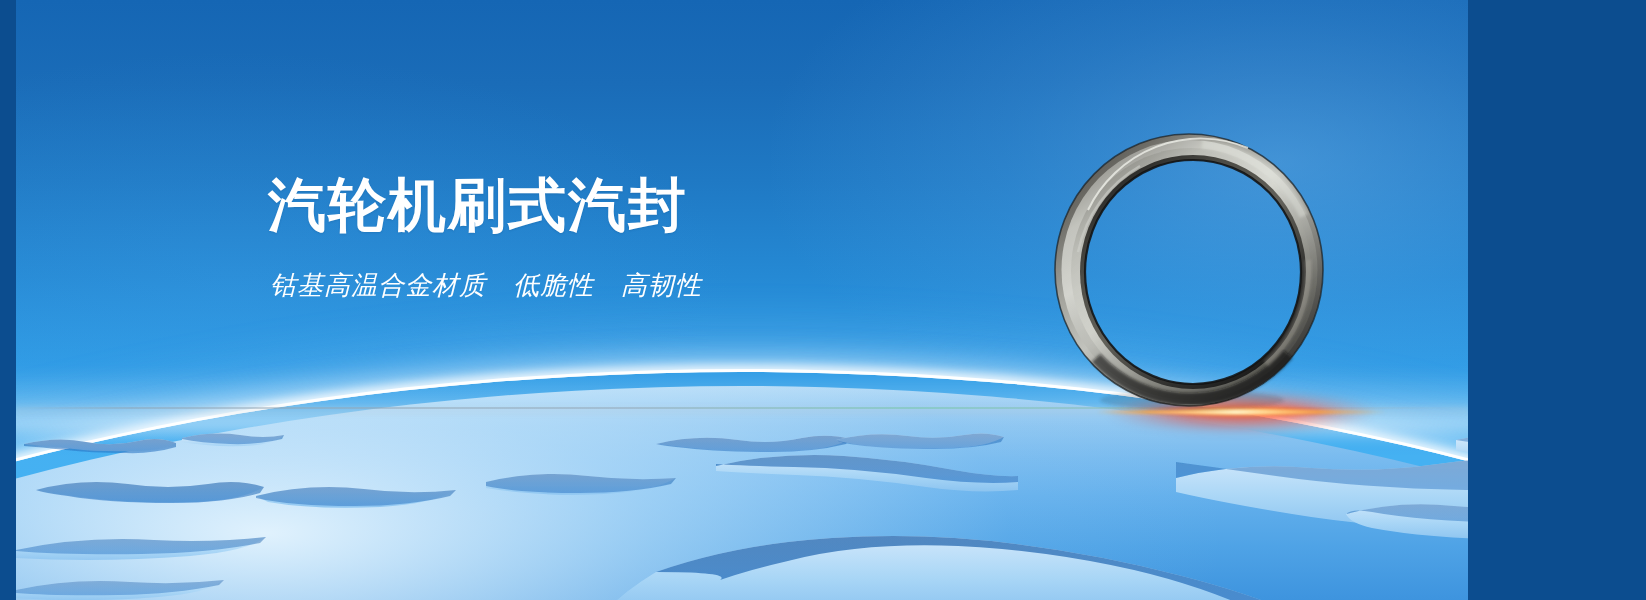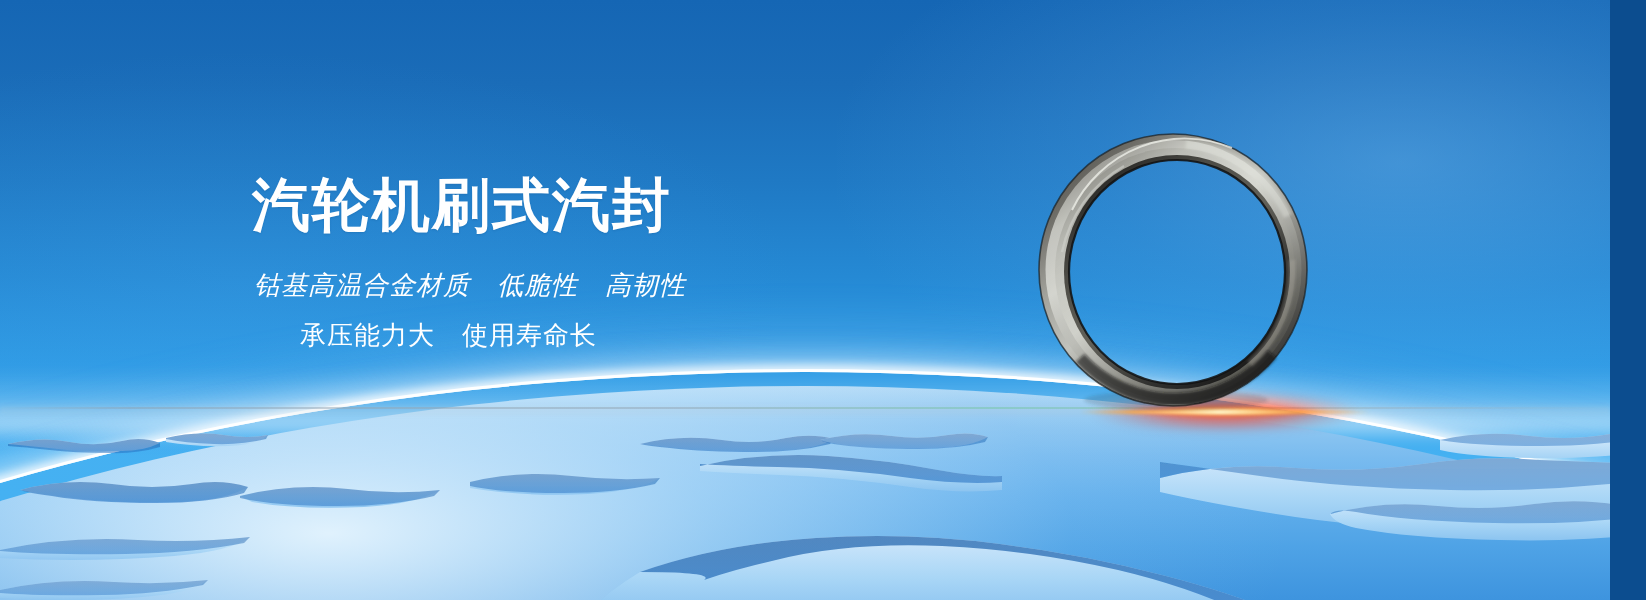--- a/index.html
+++ b/index.html
@@ -8,33 +8,34 @@
     padding: 0;
     background: #0c4d8f;
   }
   body {
     font-family: "Liberation Sans", "DejaVu Sans", sans-serif;
   }
 
   
   .banner {
     position: relative;
-    width: 1610px;
+    width: 1452px;
     height: 600px;
     overflow: hidden;
     
     background:
       linear-gradient(180deg,
         #1566b4 0%,
         #1a6cb8 14%,
         #1f79c4 30%,
         #2589d4 46%,
         #2e9ae4 60%,
         #3aa8ee 70%,
         #45b1f2 76%);
+    margin-left: 16px;
   }
 
   
   .sky-bloom {
     position: absolute;
     left: 52%;
     top: -18%;
     width: 70%;
     height: 90%;
     background: radial-gradient(ellipse at 50% 50%,
@@ -433,16 +434,15 @@
 
       <path d="M 44 226 A 130 132 0 0 0 236 222" fill="none" stroke="rgba(22,22,21,0.62)" stroke-width="12" filter="url(#ringSoft2)"></path>
 
       <path d="M 256 128 A 128 130 0 0 1 214 232" fill="none" stroke="rgba(180,178,168,0.32)" stroke-width="7" filter="url(#ringSoft2)"></path>
     </svg>
   </div>
 
   <div class="copy">
     <h1 class="headline">汽轮机刷式汽封</h1>
     <p class="sub-line sub-1">钴基高温合金材质　低脆性　高韧性</p>
-    <p class="sub-line sub-2">承压能力大　使用寿命长</p>
   </div>
 
 </div>
 
 </body></html>

